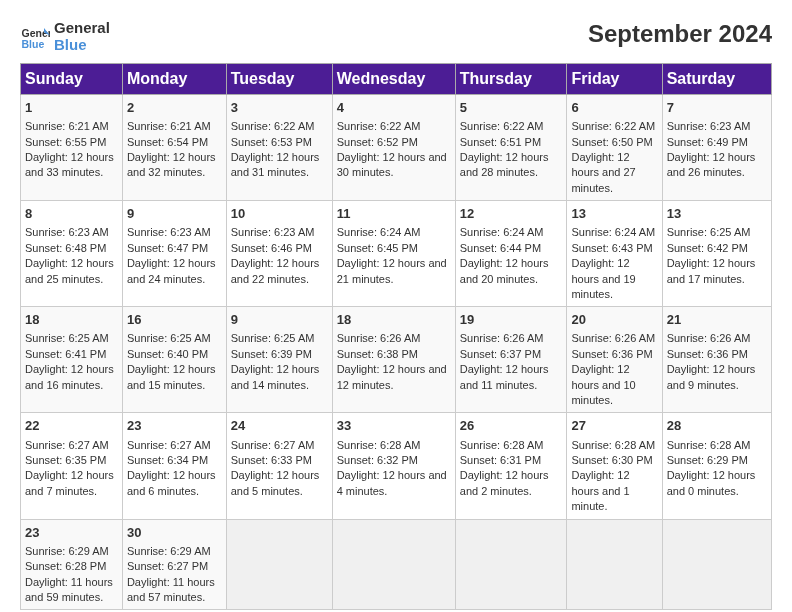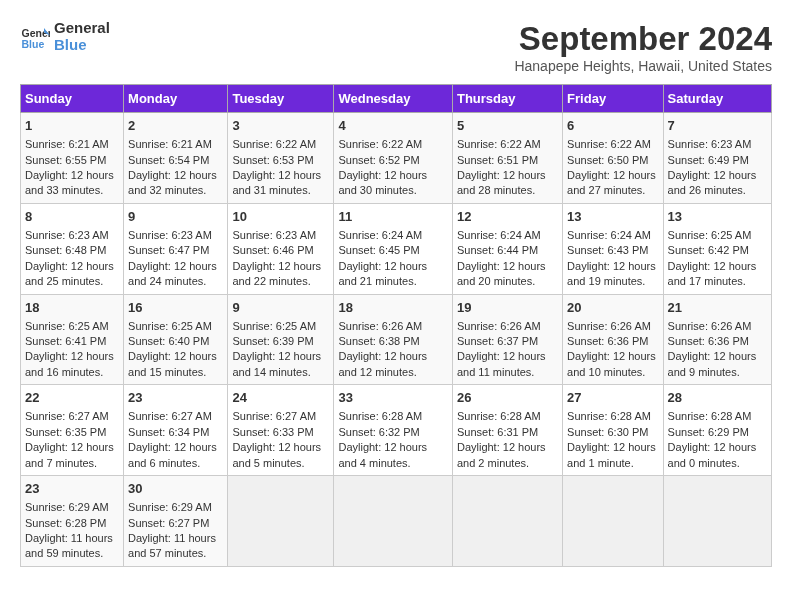--- a/index.html
+++ b/index.html
@@ -22,39 +22,39 @@
       gap: 4px;
     }
     .logo-icon {
       width: 30px;
       height: 30px;
     }
     .title-area {
       text-align: right;
     }
     .main-title {
-      font-size: 33px;
+      font-size: 24px;
       font-weight: bold;
       color: #333;
     }
     .subtitle {
       font-size: 14px;
       color: #555;
     }
     table {
       width: 100%;
       border-collapse: collapse;
       font-size: 11px;
     }
     thead tr th {
-      background-color: #6d28d9;
+      background-color: #4c1d95;
       color: #fff;
       padding: 6px 4px;
       text-align: left;
-      font-size: 13px;
+      font-size: 16px;
       font-weight: bold;
       border: 1px solid #aaa;
     }
     tbody tr td {
       vertical-align: top;
       padding: 4px;
       border: 1px solid #ccc;
       background: #fff;
       color: #333;
       line-height: 1.4;
@@ -87,21 +87,20 @@
       <text x="2" y="34" font-size="14" font-weight="bold" fill="#4a90d9">Blue</text>
       <polygon points="32,8 40,18 32,14" fill="#4a90d9"></polygon>
     </svg>
     <div style="line-height:1.1">
       <div style="font-size:15px;font-weight:bold;color:#333">General</div>
       <div style="font-size:15px;font-weight:bold;color:#4a90d9">Blue</div>
     </div>
   </div>
   <div class="title-area">
     <div class="main-title">September 2024</div>
-    <div class="subtitle">Hanapepe Heights, Hawaii, United States</div>
   </div>
 </div>
 
 <table>
   <thead>
     <tr>
     <th>Sunday</th>
         <th>Monday</th>
         <th>Tuesday</th>
         <th>Wednesday</th>

